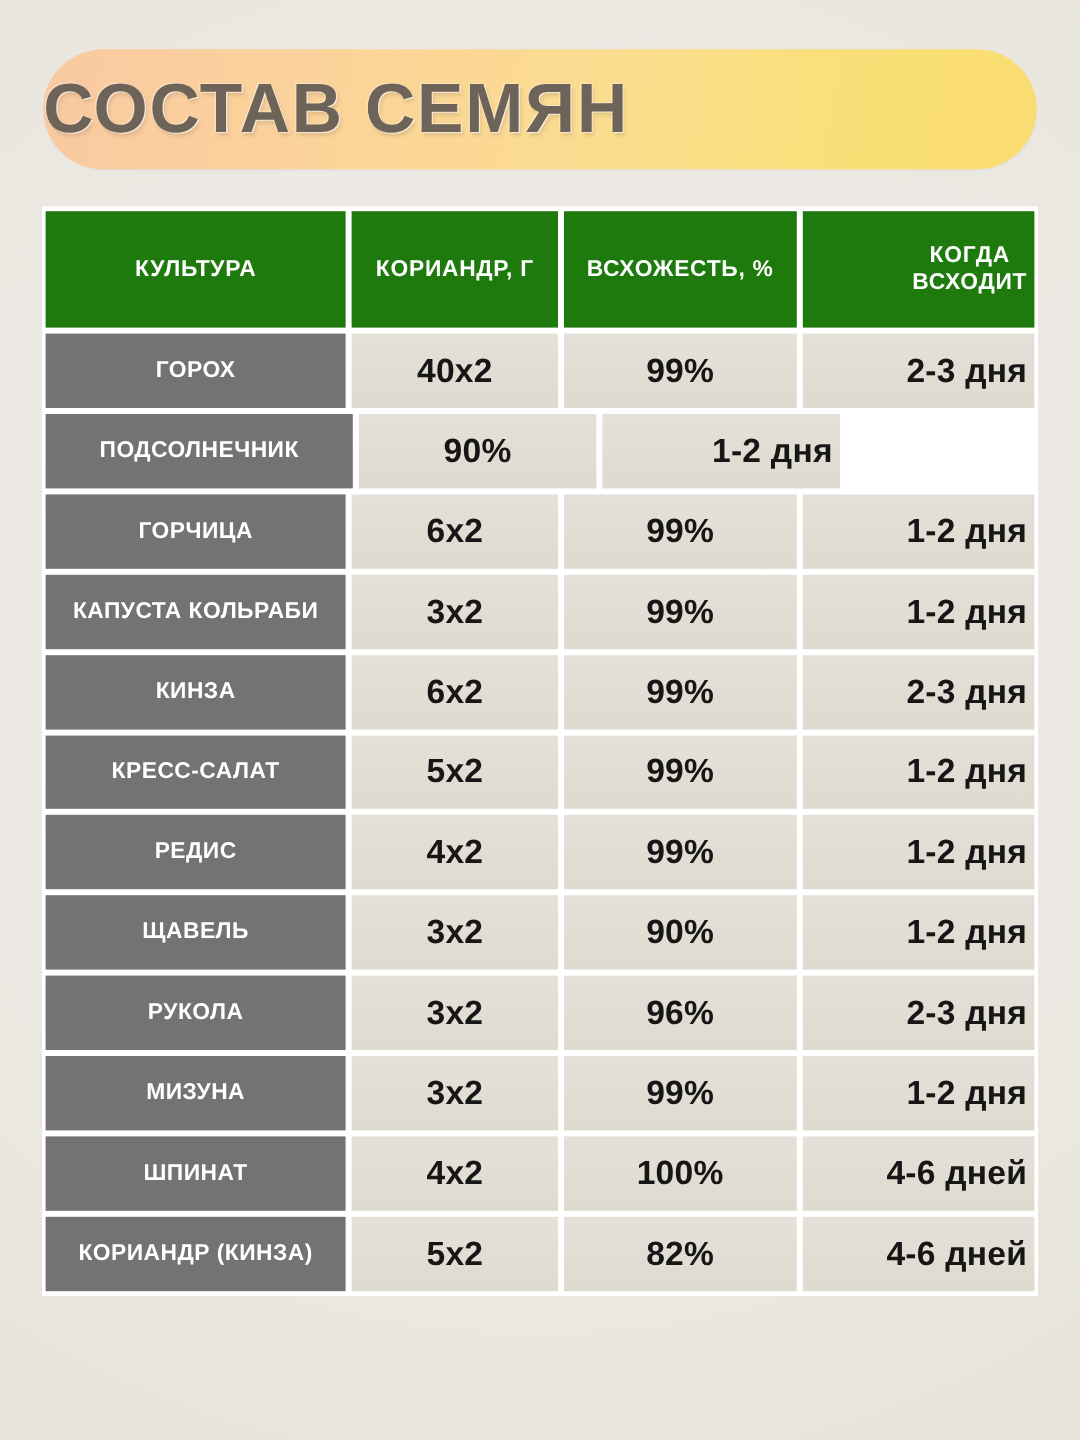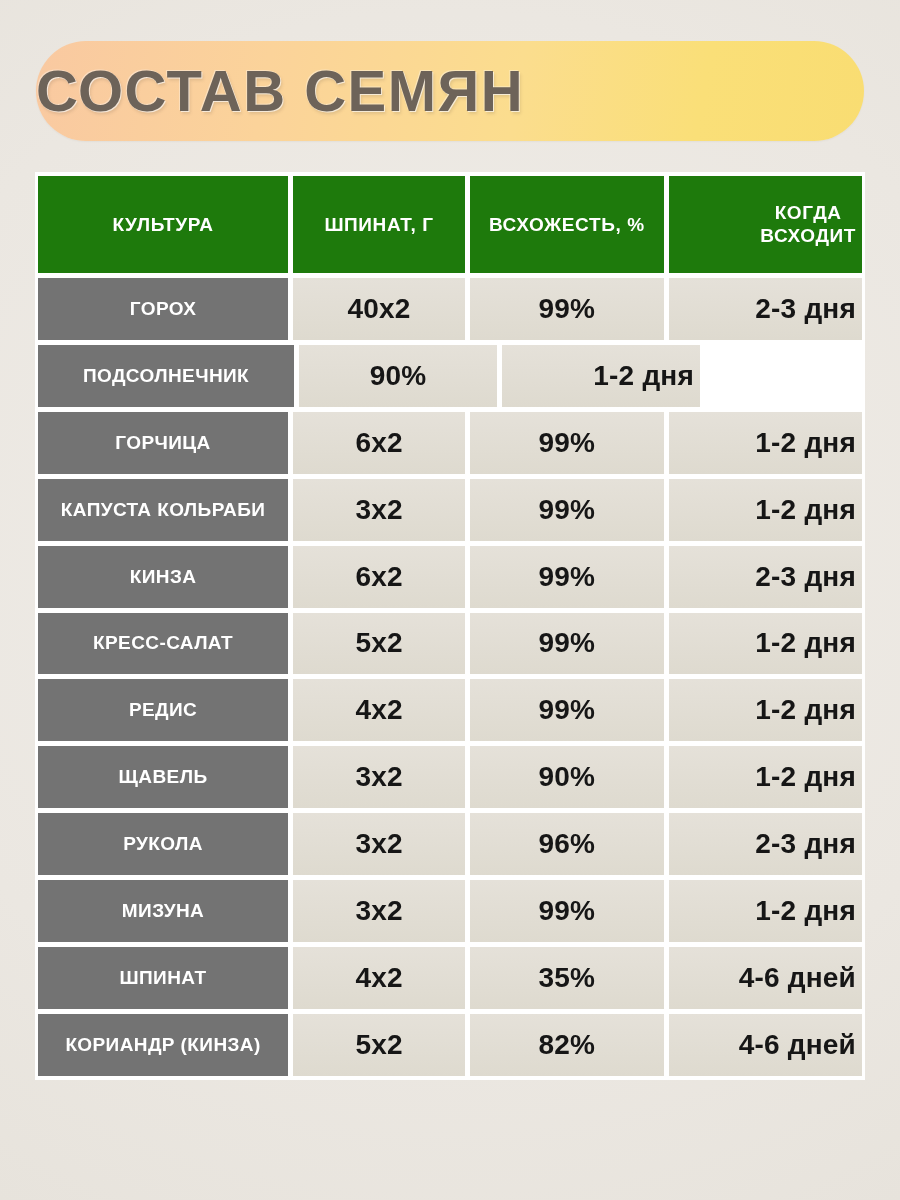--- a/index.html
+++ b/index.html
@@ -147,21 +147,21 @@
 
   <div class="title-banner">
     <div class="title-text">СОСТАВ СЕМЯН</div>
   </div>
 
   <div class="table-frame">
     <div class="table">
 
       <div class="row header-row">
         <div class="cell c1">КУЛЬТУРА</div>
-        <div class="cell c2">ШПИНАТ, Г</div>
+        <div class="cell c2">КОРИАНДР, Г</div>
         <div class="cell c3">ВСХОЖЕСТЬ, %</div>
         <div class="cell c4">
           <span>
             <span class="hdr-line">КОГДА</span>
             <span class="hdr-line">ВСХОДИТ</span>
           </span>
         </div>
       </div>
 
       <div class="row data-row">
@@ -229,21 +229,21 @@
       <div class="row data-row">
         <div class="cell c1 green">МИЗУНА</div>
         <div class="cell c2 beige">3x2</div>
         <div class="cell c3 beige">99%</div>
         <div class="cell c4 beige">1-2 дня</div>
       </div>
 
       <div class="row data-row">
         <div class="cell c1 green">ШПИНАТ</div>
         <div class="cell c2 beige">4x2</div>
-        <div class="cell c3 beige">35%</div>
+        <div class="cell c3 beige">100%</div>
         <div class="cell c4 beige">4-6 дней</div>
       </div>
 
       <div class="row data-row">
         <div class="cell c1 green">КОРИАНДР (КИНЗА)</div>
         <div class="cell c2 beige">5x2</div>
         <div class="cell c3 beige">82%</div>
         <div class="cell c4 beige">4-6 дней</div>
       </div>
 

